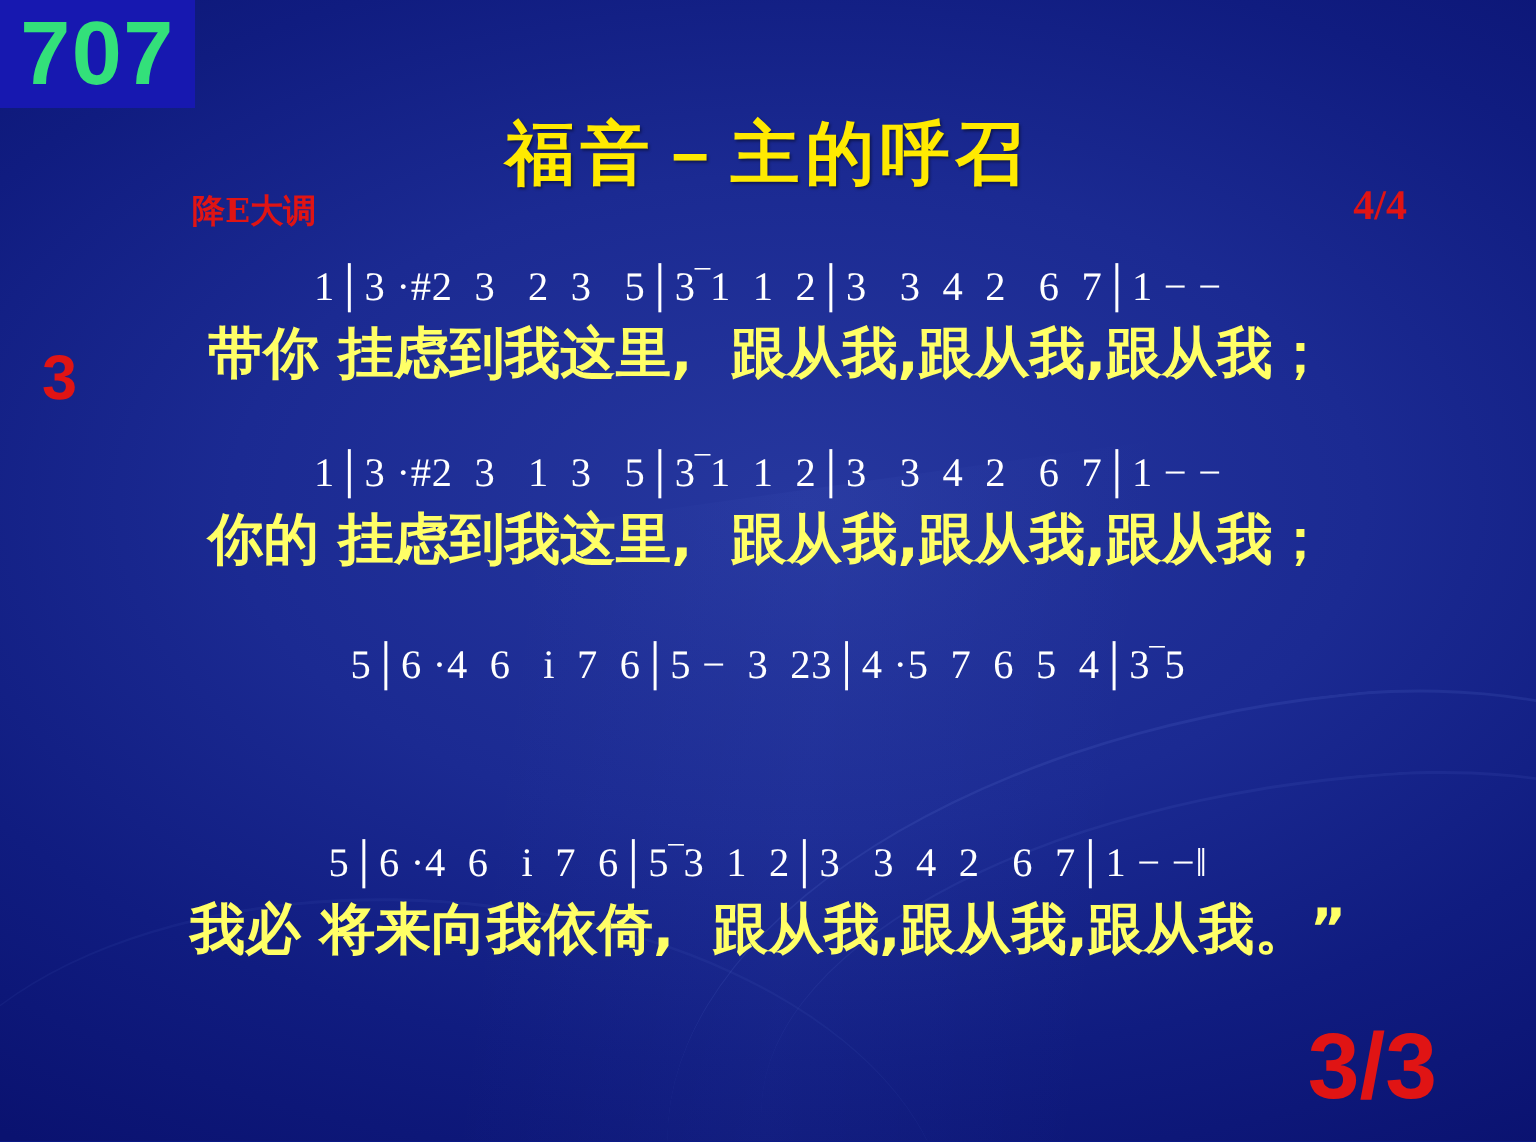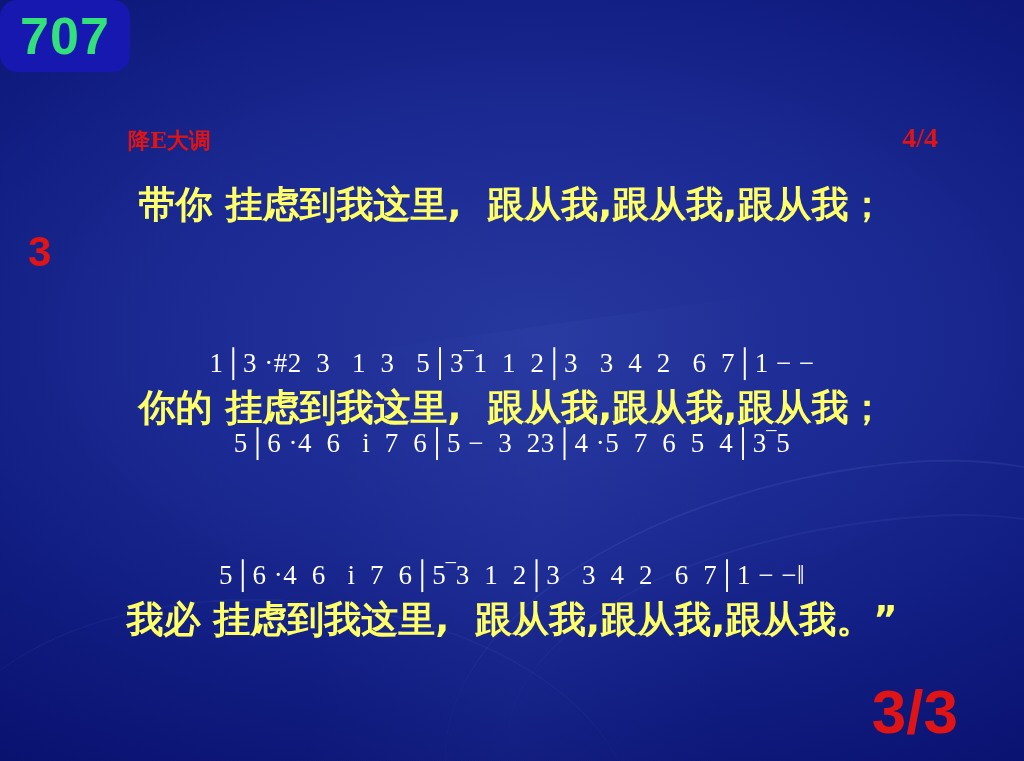--- a/index.html
+++ b/index.html
@@ -55,27 +55,26 @@
     transform: rotate(4deg);
   }
 
   
   #number-badge {
     position: absolute;
     left: 0; top: 0;
     width: 130px; height: 72px;
     background: #1718b0;
     color: #33e07a;
-    font-size: 52px;
+    font-size: 60px;
     font-weight: 700;
     line-height: 72px;
     text-align: center;
     letter-spacing: 1px;
     font-family: "Liberation Sans", sans-serif;
-    border-radius: 17px;
   }
 
   #song-title {
     position: absolute;
     left: 0; right: 0; top: 72px;
     text-align: center;
     color: #ffea00;
     font-size: 46px;
     font-weight: 700;
     letter-spacing: 4px;
@@ -127,21 +126,21 @@
     font-weight: 700;
     font-family: "DejaVu Sans", sans-serif;
     text-align: center;
     white-space: pre;
     letter-spacing: 0px;
     margin-top: 4px;
   }
   .lyrics.wide { letter-spacing: 1px; }
 
   #s1 { top: 176px; }
-  #s2 { top: 300px; margin-top: 48px; }
+  #s2 { top: 300px; }
   #s3 { top: 428px; }
   #s4 { top: 560px; }
 
   #page-indicator {
     position: absolute;
     right: 66px; bottom: 14px;
     color: #e01414;
     font-size: 62px;
     font-weight: 700;
     font-family: "Liberation Sans", sans-serif;
@@ -152,39 +151,41 @@
 
 <div id="slide">
 
   <div class="swoosh sw1"></div>
   <div class="swoosh sw2"></div>
   <div class="swoosh sw3"></div>
   <div class="swoosh sw4"></div>
 
   <div id="number-badge">707</div>
 
+  <div id="song-title">福音－主的呼召</div>
 
   <div id="key-label">降E大调</div>
   <div id="time-signature">4/4</div>
 
   <div id="verse-marker">3</div>
 
   <div class="stanza" id="s1">
+    <div class="notation">1│3 ·#2  3   2  3   5│3‾1  1  2│3   3  4  2   6  7│1 − −</div>
     <div class="lyrics">带你 挂虑到我这里,  跟从我,跟从我,跟从我；</div>
   </div>
 
   <div class="stanza" id="s2">
     <div class="notation">1│3 ·#2  3   1  3   5│3‾1  1  2│3   3  4  2   6  7│1 − −</div>
     <div class="lyrics">你的 挂虑到我这里,  跟从我,跟从我,跟从我；</div>
   </div>
 
   <div class="stanza" id="s3">
     <div class="notation">5│6 ·4  6   i  7  6│5 −  3  23│4 ·5  7  6  5  4│3‾5</div>
   </div>
 
   <div class="stanza" id="s4">
     <div class="notation">5│6 ·4  6   i  7  6│5‾3  1  2│3   3  4  2   6  7│1 − −‖</div>
-    <div class="lyrics">我必 挂虑到我这里,  跟从我,跟从我,跟从我。”</div>
+    <div class="lyrics">我必 将来向我依倚,  跟从我,跟从我,跟从我。”</div>
   </div>
 
   <div id="page-indicator">3/3</div>
 
 </div>
 
 </body></html>

